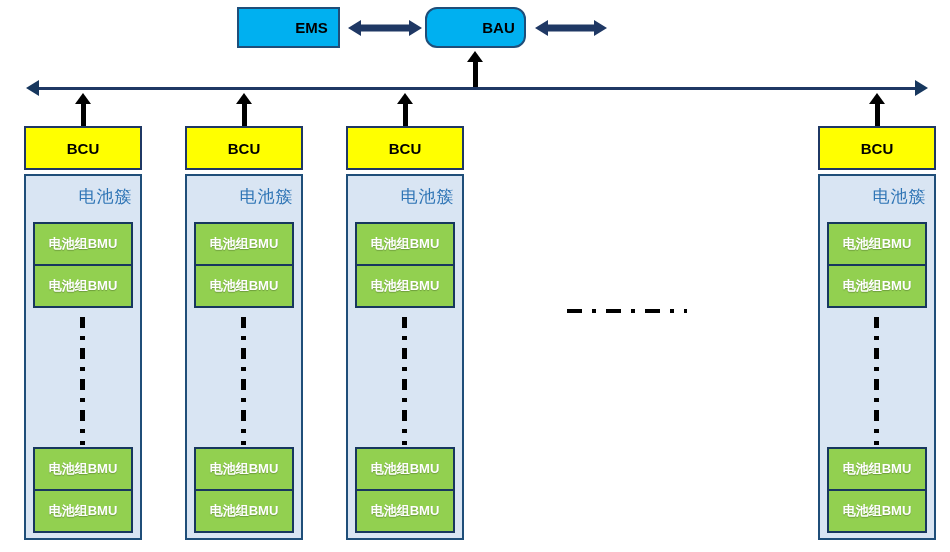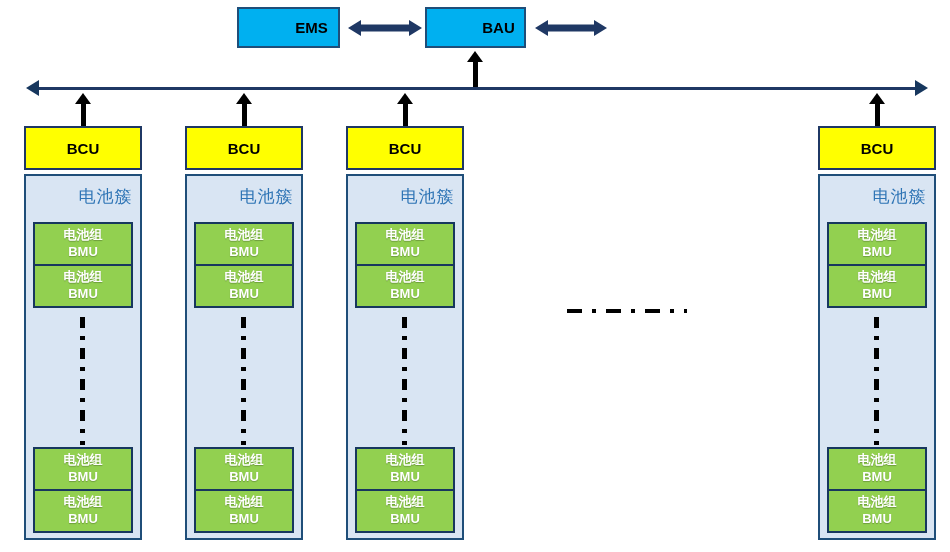--- a/index.html
+++ b/index.html
@@ -8,21 +8,21 @@
     position:relative; width:950px; height:552px; background:#ffffff;
     font-family:"Liberation Sans","DejaVu Sans",sans-serif; overflow:hidden;
   }
   
   .topnode {
     position:absolute; top:7px; height:41px; background:#00B0F0;
     border:2px solid #1F4E79; display:flex; align-items:center; justify-content:center;
     font-weight:bold; font-size:15px; color:#000;padding-left:46px;
   }
   .node-ems { left:237px; width:103px; }
-  .node-bau { left:425px; width:101px; }
+  .node-bau { left:425px; width:101px;border-radius:12px; }
   .node-pcs { left:610px; width:118px; }
   .dbl-arrow { position:absolute; top:17px; }
   
   .bus-line { position:absolute; left:38px; top:87px; width:878px; height:3px; background:#1F3864; }
   .bus-head { position:absolute; width:0; height:0; top:80px; }
   .bus-head-left  { left:26px;  border-top:8px solid transparent; border-bottom:8px solid transparent; border-right:13px solid #17375E; }
   .bus-head-right { left:915px; border-top:8px solid transparent; border-bottom:8px solid transparent; border-left:13px solid #17375E; }
   
   .varrow { position:absolute; width:16px; }
   .varrow-head { width:0; height:0; margin:0 auto;
@@ -40,21 +40,21 @@
     background:#D9E5F3; border:2px solid #1F4E79;
   }
   .cluster-title {
     position:absolute; top:9px; left:0; right:0; text-align:center;
     font-size:17px; color:#2E74B5; letter-spacing:1px;margin-left:45px;
   }
   .modules-top    { position:absolute; top:46px;   left:7px; right:7px; }
   .modules-bottom { position:absolute; bottom:5px; left:7px; right:7px; }
   .module {
     height:44px; background:#92D050; border:2px solid #17375E;
-    display:flex; flex-direction:column; align-items:center; justify-content:center;
+    display:flex; flex-direction:row; align-items:center; justify-content:center;
     color:#fff; font-weight:bold; font-size:13px; line-height:1.3;
     text-shadow:0 1px 1px rgba(0,0,0,0.25);
   }
   .module + .module { margin-top:-2px; }
   .vdash {
     position:absolute; left:50%; margin-left:-3px; top:141px; height:128px; width:5px;
     background:repeating-linear-gradient(to bottom, #000 0 11px, transparent 11px 19px, #000 19px 23px, transparent 23px 31px);
   }
   
   .hdash {

